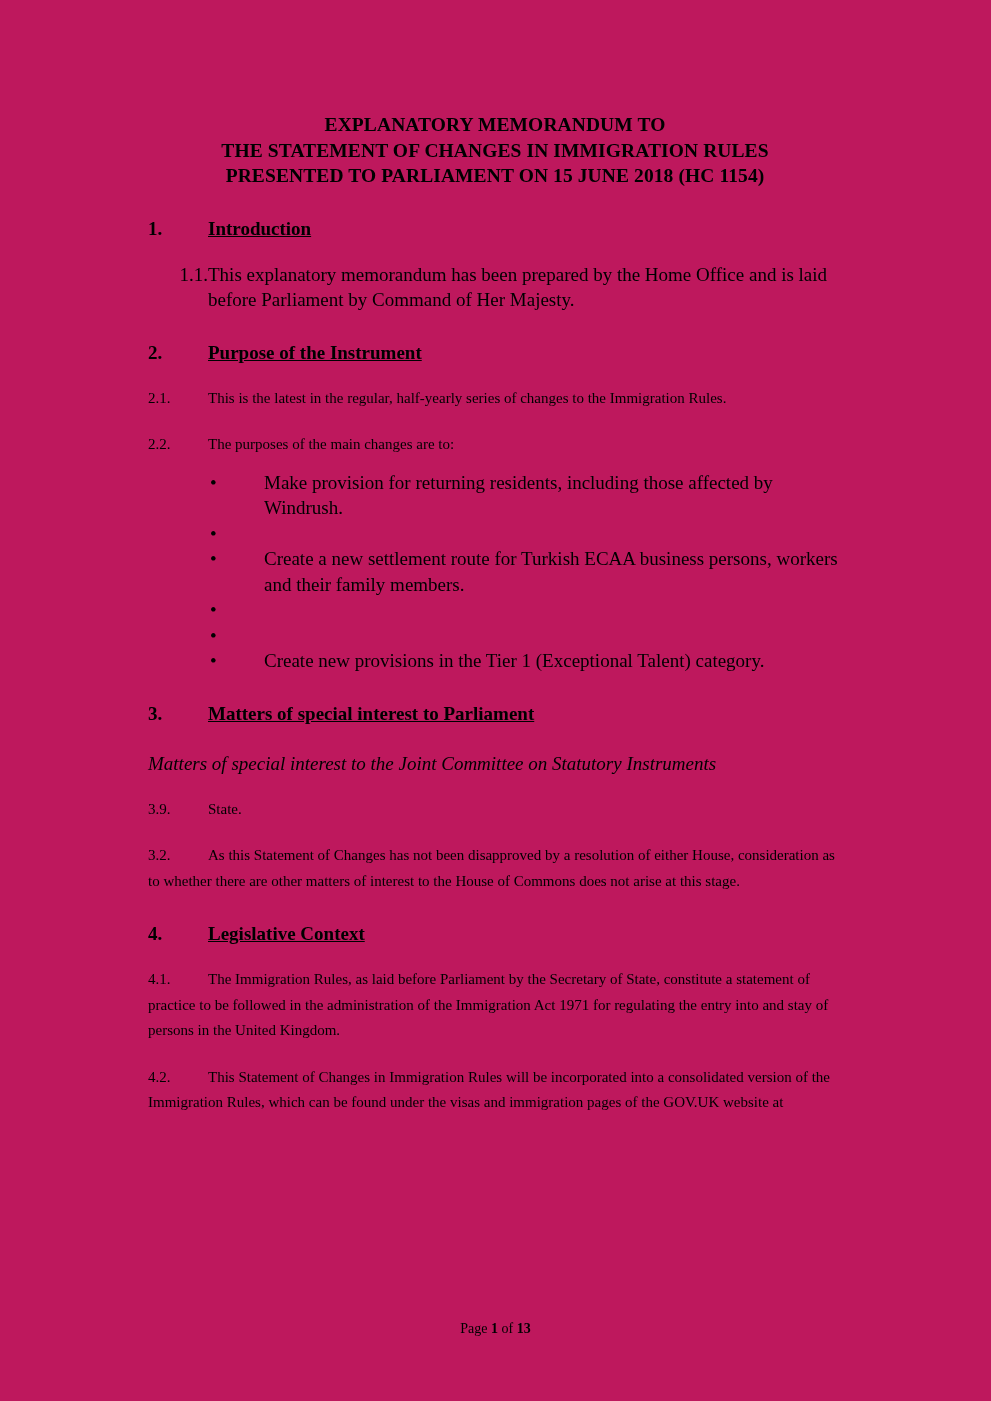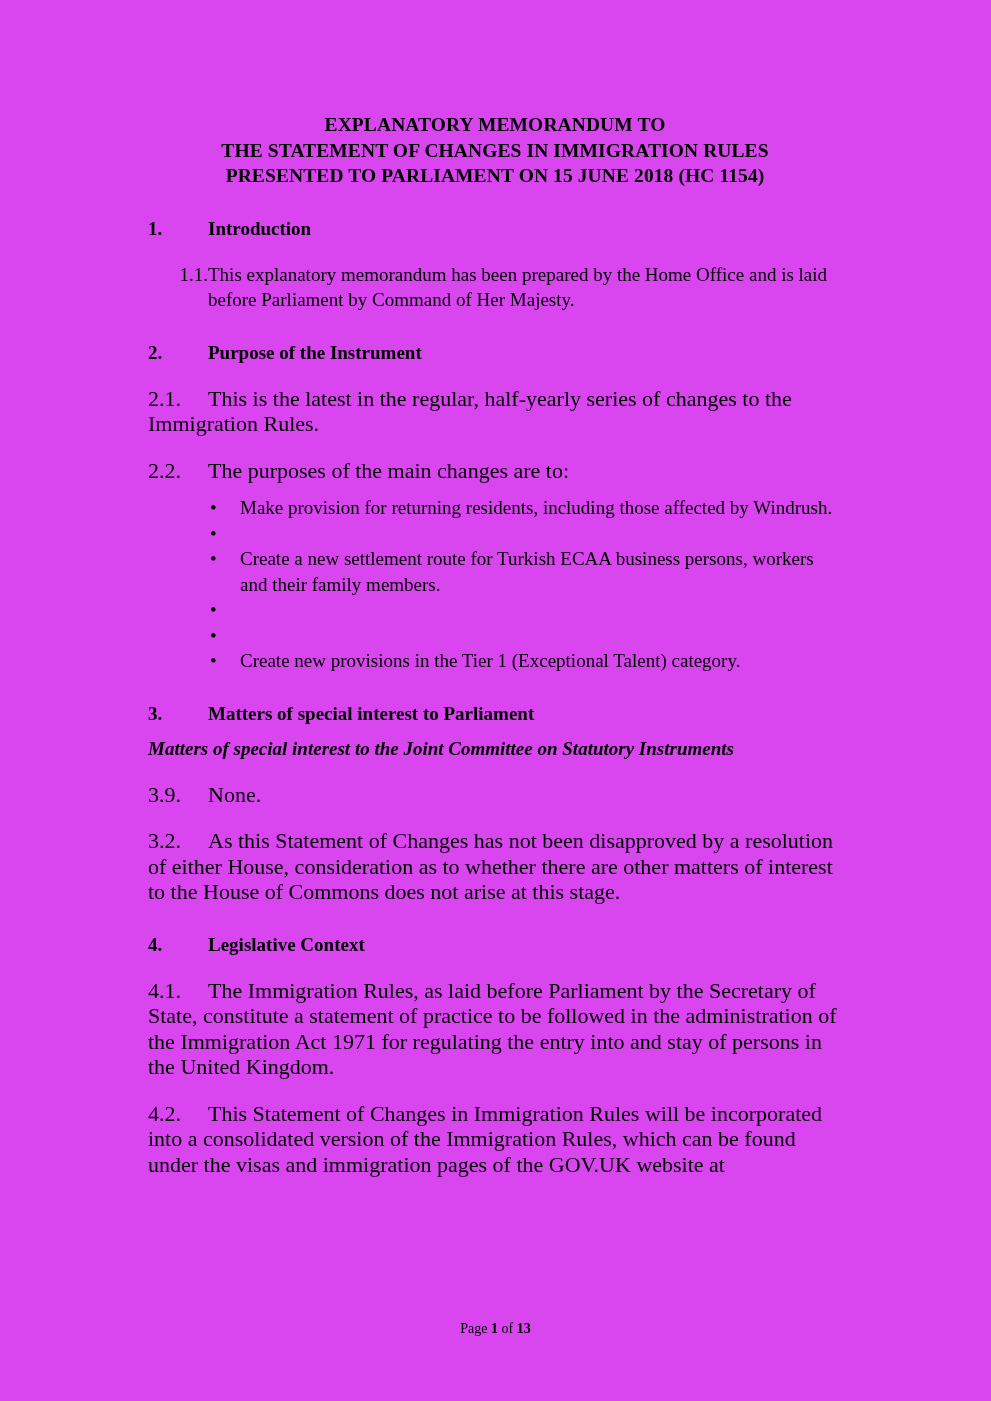--- a/index.html
+++ b/index.html
@@ -10,21 +10,21 @@
   }
   body {
     font-family: "Liberation Serif", "DejaVu Serif", serif;
     color: #000000;
   }
   .page {
     position: relative;
     width: 991px;
     height: 1401px;
     margin: 0 auto;
-    background: #d946ef;
+    background: #be185d;
     box-sizing: border-box;
     overflow: hidden;
   }
   .content {
     position: absolute;
     left: 148px;
     top: 112px;
     width: 694px;
   }
   
@@ -46,53 +46,54 @@
     font-size: 19px;
     line-height: 24px;
     margin-top: 28px;
   }
   .section-heading .num {
     width: 60px;
     flex: 0 0 60px;
   }
   .section-heading .title {
     flex: 1 1 auto;
+    text-decoration: underline;
   }
   
   .para-hang {
     display: flex;
     font-size: 19px;
     line-height: 25.5px;
     margin-top: 21px;
   }
   .para-hang .num {
     width: 60px;
     flex: 0 0 60px;
     text-align: right;
   }
   .para-hang .body {
     flex: 1 1 auto;
   }
   
   .para-flush {
-    font-size: 22px;
+    font-size: 15px;
     line-height: 25.5px;
     margin-top: 21px;
   }
   .para-flush .num {
     display: inline-block;
     min-width: 60px;
   }
   
   .sub-heading {
-    font-weight: bold;
+    font-weight: normal;
     font-style: italic;
     font-size: 19px;
     line-height: 24px;
-    margin-top: 11px;
+    margin-top: 26px;
   }
   
   .bullets {
     margin: 12px 0 0 0;
     padding: 0;
     list-style: none;
   }
   .bullets li {
     display: flex;
     font-size: 19px;
@@ -100,20 +101,21 @@
     padding-left: 62px;
   }
   .bullets li .dot {
     flex: 0 0 30px;
     width: 30px;
     font-size: 19px;
     line-height: 25.5px;
   }
   .bullets li .btext {
     flex: 1 1 auto;
+    margin-left: 24px;
   }
   
   .footer {
     position: absolute;
     left: 0;
     right: 0;
     top: 1317px;
     text-align: center;
     font-size: 14px;
     line-height: 24px;
@@ -181,21 +183,21 @@
     </ul>
 
     <div class="section-heading">
       <span class="num">3.</span>
       <span class="title">Matters of special interest to Parliament</span>
     </div>
 
     <div class="sub-heading">Matters of special interest to the Joint Committee on Statutory Instruments</div>
 
     <div class="para-flush">
-      <span class="num">3.9.</span><span>None.</span>
+      <span class="num">3.9.</span><span>State.</span>
     </div>
 
 
     <div class="para-flush">
       <span class="num">3.2.</span><span>As this Statement of Changes has not been disapproved by a resolution of either House, consideration as to whether there are other matters of interest to the House of Commons does not arise at this stage.</span>
     </div>
 
     <div class="section-heading">
       <span class="num">4.</span>
       <span class="title">Legislative Context</span>

